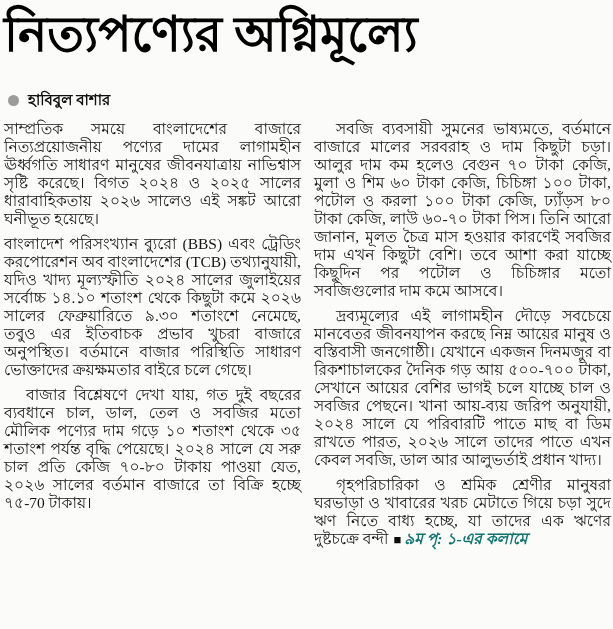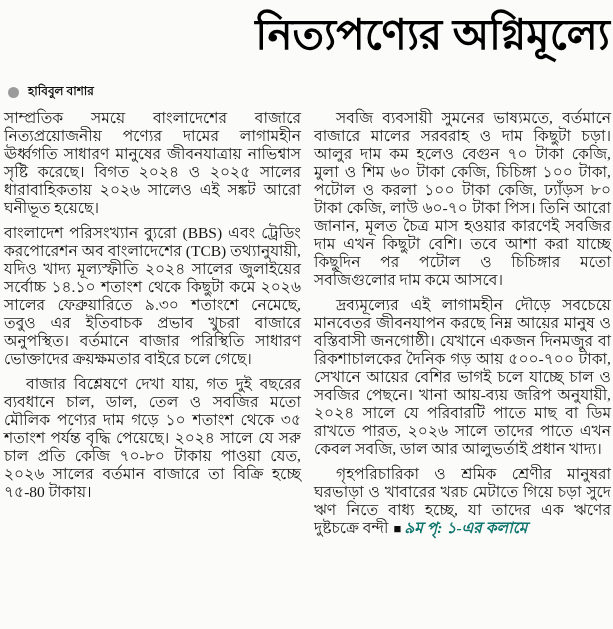--- a/index.html
+++ b/index.html
@@ -13,38 +13,38 @@
     height: 629px;
     margin: 0 auto;
     background: #fbfbfa;
     color: #161616;
     font-family: "Liberation Serif", "DejaVu Serif", serif;
     box-sizing: border-box;
     padding: 6px 3px 0 4px;
     overflow: hidden;
   }
   .headline {
-    text-align: right;
+    text-align: left;
     font-weight: bold;
     color: #000;
-    font-size: 42px;
+    font-size: 49px;
     line-height: 58px;
-    margin: 0 0 18px 0;
+    margin: 0 0 24px 0;
   }
   .headline .hl-line {
     display: block;
     white-space: nowrap;
   }
   .byline {
     display: flex;
     align-items: center;
     gap: 9px;
     margin: 12px 0 7px 4px;
     font-weight: bold;
-    font-size: 12px;
+    font-size: 15px;
     color: #101010;
   }
   .byline-dot {
     width: 11px;
     height: 11px;
     border-radius: 50%;
     background: #9b9b9b;
     flex: 0 0 auto;
   }
   .columns {
@@ -95,21 +95,21 @@
   <div class="byline">
     <span class="byline-dot"></span>
     <span>হাবিবুল বাশার</span>
   </div>
 
   <div class="columns">
 
     <div class="col">
       <p>সাম্প্রতিক সময়ে বাংলাদেশের বাজারে নিত্যপ্রয়োজনীয় পণ্যের দামের লাগামহীন ঊর্ধ্বগতি সাধারণ মানুষের জীবনযাত্রায় নাভিশ্বাস সৃষ্টি করেছে। বিগত ২০২৪ ও ২০২৫ সালের ধারাবাহিকতায় ২০২৬ সালেও এই সঙ্কট আরো ঘনীভূত হয়েছে।</p>
       <p>বাংলাদেশ পরিসংখ্যান ব্যুরো (BBS) এবং ট্রেডিং করপোরেশন অব বাংলাদেশের (TCB) তথ্যানুযায়ী, যদিও খাদ্য মূল্যস্ফীতি ২০২৪ সালের জুলাইয়ের সর্বোচ্চ ১৪.১০ শতাংশ থেকে কিছুটা কমে ২০২৬ সালের ফেব্রুয়ারিতে ৯.৩০ শতাংশে নেমেছে, তবুও এর ইতিবাচক প্রভাব খুচরা বাজারে অনুপস্থিত। বর্তমানে বাজার পরিস্থিতি সাধারণ ভোক্তাদের ক্রয়ক্ষমতার বাইরে চলে গেছে।</p>
-      <p class="indent">বাজার বিশ্লেষণে দেখা যায়, গত দুই বছরের ব্যবধানে চাল, ডাল, তেল ও সবজির মতো মৌলিক পণ্যের দাম গড়ে ১০ শতাংশ থেকে ৩৫ শতাংশ পর্যন্ত বৃদ্ধি পেয়েছে। ২০২৪ সালে যে সরু চাল প্রতি কেজি ৭০-৮০ টাকায় পাওয়া যেত, ২০২৬ সালের বর্তমান বাজারে তা বিক্রি হচ্ছে ৭৫-80 টাকায়।</p>
+      <p class="indent">বাজার বিশ্লেষণে দেখা যায়, গত দুই বছরের ব্যবধানে চাল, ডাল, তেল ও সবজির মতো মৌলিক পণ্যের দাম গড়ে ১০ শতাংশ থেকে ৩৫ শতাংশ পর্যন্ত বৃদ্ধি পেয়েছে। ২০২৪ সালে যে সরু চাল প্রতি কেজি ৭০-৮০ টাকায় পাওয়া যেত, ২০২৬ সালের বর্তমান বাজারে তা বিক্রি হচ্ছে ৭৫-70 টাকায়।</p>
     </div>
 
     <div class="col">
       <p class="indent">সবজি ব্যবসায়ী সুমনের ভাষ্যমতে, বর্তমানে বাজারে মালের সরবরাহ ও দাম কিছুটা চড়া। আলুর দাম কম হলেও বেগুন ৭০ টাকা কেজি, মুলা ও শিম ৬০ টাকা কেজি, চিচিঙ্গা ১০০ টাকা, পটোল ও করলা ১০০ টাকা কেজি, ঢ্যাঁড়স ৮০ টাকা কেজি, লাউ ৬০-৭০ টাকা পিস। তিনি আরো জানান, মূলত চৈত্র মাস হওয়ার কারণেই সবজির দাম এখন কিছুটা বেশি। তবে আশা করা যাচ্ছে কিছুদিন পর পটোল ও চিচিঙ্গার মতো সবজিগুলোর দাম কমে আসবে।</p>
       <p class="indent">দ্রব্যমূল্যের এই লাগামহীন দৌড়ে সবচেয়ে মানবেতর জীবনযাপন করছে নিম্ন আয়ের মানুষ ও বস্তিবাসী জনগোষ্ঠী। যেখানে একজন দিনমজুর বা রিকশাচালকের দৈনিক গড় আয় ৫০০-৭০০ টাকা, সেখানে আয়ের বেশির ভাগই চলে যাচ্ছে চাল ও সবজির পেছনে। খানা আয়-ব্যয় জরিপ অনুযায়ী, ২০২৪ সালে যে পরিবারটি পাতে মাছ বা ডিম রাখতে পারত, ২০২৬ সালে তাদের পাতে এখন কেবল সবজি, ডাল আর আলুভর্তাই প্রধান খাদ্য।</p>
       <p class="indent">
         <span>গৃহপরিচারিকা ও শ্রমিক শ্রেণীর মানুষরা ঘরভাড়া ও খাবারের খরচ মেটাতে গিয়ে চড়া সুদে ঋণ নিতে বাধ্য হচ্ছে, যা তাদের এক ঋণের দুষ্টচক্রে বন্দী</span><span class="endmark">■</span><span class="continuation">৯ম পৃ: ১-এর কলামে</span>
       </p>
     </div>
 

